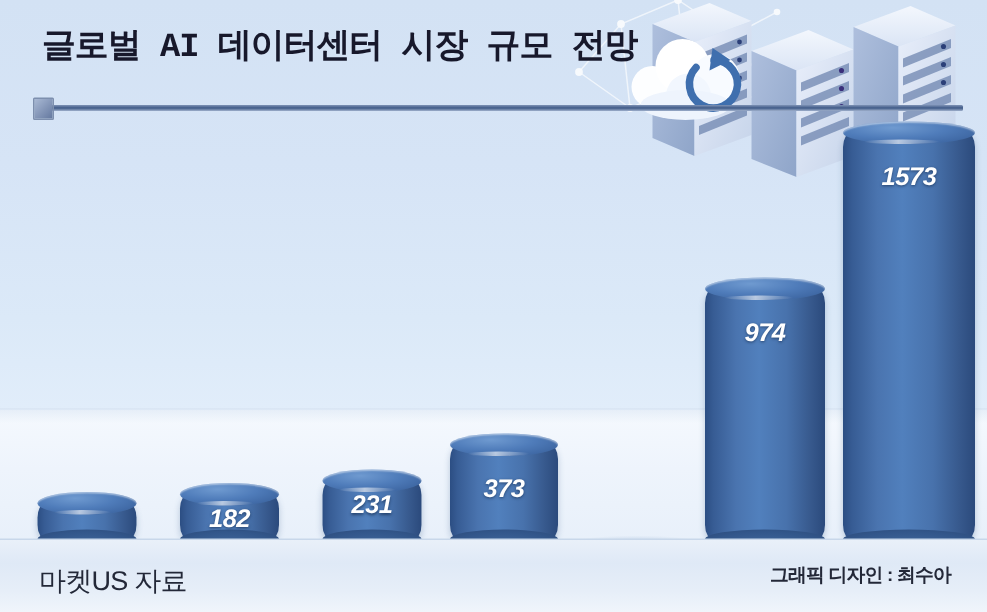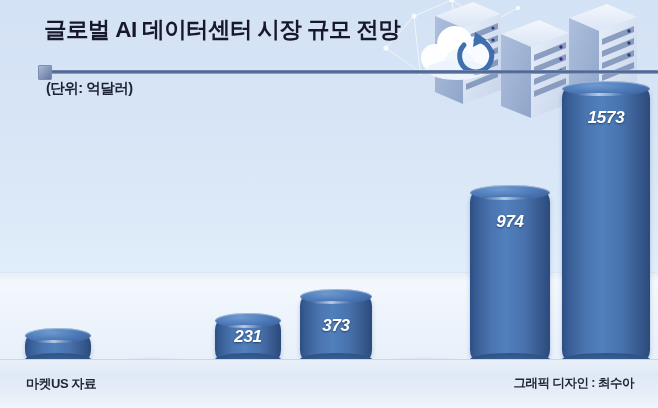--- a/index.html
+++ b/index.html
@@ -50,21 +50,21 @@
   .illus {
     position: absolute;
     right: 0px; top: 0px;
     width: 245px; height: 120px;
     pointer-events: none;
   }
 
   
   .header {
     position: absolute;
-    left: 16px; top: 0; right: 0; height: 96px;
+    left: 0; top: 0; right: 0; height: 96px; font-family: Liberation Mono, monospace;
   }
   .title {
     position: absolute;
     left: 28px; top: 14px;
     font-size: 22.5px;
     font-weight: bold;
     letter-spacing: -0.6px;
     color: #17182b;
     white-space: nowrap;
   }
@@ -184,22 +184,22 @@
   .footer {
     position: absolute;
     left: 0; right: 0; bottom: 0;
     height: 48px;
     background: linear-gradient(180deg, #e9f0f9 0%, #dfe9f6 32%, #e6eef8 70%, #f0f5fb 100%);
     border-top: 1px solid #c8d7ea;
   }
   .footer-left {
     position: absolute;
     left: 26px; top: 15px;
-    font-size: 13px;
-    font-weight: bold;
+    font-size: 18px;
+    font-weight: normal;
     letter-spacing: -0.5px;
     color: #232838;
     white-space: nowrap;
   }
   .footer-right {
     position: absolute;
     right: 24px; top: 15px;
     font-size: 12.5px;
     font-weight: bold;
     letter-spacing: -0.5px;
@@ -316,34 +316,41 @@
     <g fill="none" stroke="#3f6fae" stroke-width="5">
       <path d="M63 40 a16 16 0 1 1 -12 5" stroke-linecap="round"></path>
     </g>
     <polygon points="62,32 74,40 60,47" fill="#3f6fae"></polygon>
   </svg>
 
   <div class="header">
     <div class="title">글로벌 AI 데이터센터 시장 규모 전망</div>
     <div class="rule"></div>
     <div class="rule-cap"></div>
-    <div class="unit">(단위: 억달러)</div>
   </div>
 
   <div class="chart" id="chart">
       <div class="bar-shadow" style="left: 19px; width: 78px;"></div>
       <div class="bar-group" style="left: 25px; width: 66px; height: 24.7273px;">
         <div class="cyl" style="height: 24.7273px;">
           <div class="cyl-bottom"></div>
           <div class="cyl-top"></div>
           <div class="cyl-gloss"></div>
         </div>
       </div>
       <div class="xlabel" style="left: 17px; width: 82px;">2024년</div>
       <div class="bar-shadow" style="left: 114px; width: 78px;"></div>
+      <div class="bar-group" style="left: 120px; width: 66px; height: 31.4711px;">
+        <div class="cyl" style="height: 31.4711px;">
+          <div class="cyl-bottom"></div>
+          <div class="cyl-top"></div>
+          <div class="cyl-gloss"></div>
+        </div>
+        <div class="bar-value" style="bottom: 4.47107px;">182</div>
+      </div>
       <div class="xlabel" style="left: 112px; width: 82px;">2025년</div>
       <div class="bar-shadow" style="left: 209px; width: 78px;"></div>
       <div class="bar-group" style="left: 215px; width: 66px; height: 39.9441px;">
         <div class="cyl" style="height: 39.9441px;">
           <div class="cyl-bottom"></div>
           <div class="cyl-top"></div>
           <div class="cyl-gloss"></div>
         </div>
         <div class="bar-value" style="bottom: 12.9441px;">231</div>
       </div>

